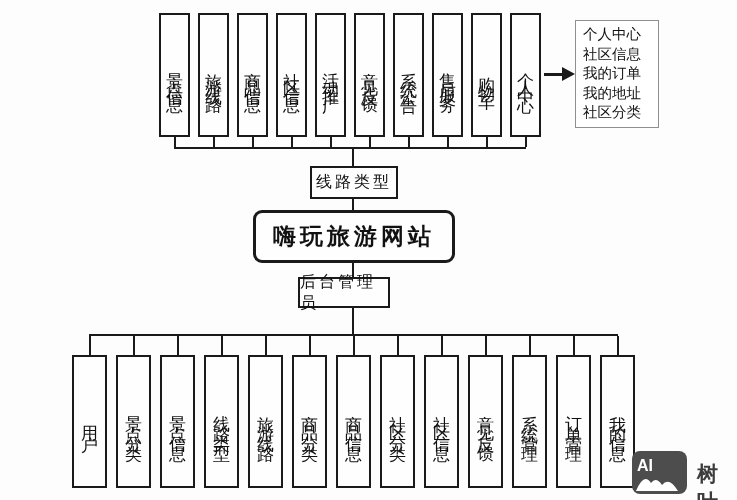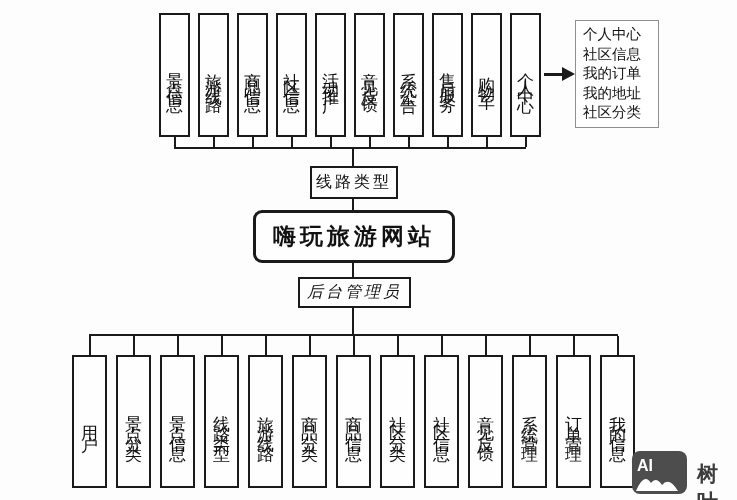--- a/index.html
+++ b/index.html
@@ -36,21 +36,21 @@
     background:#fefefe;display:flex;align-items:center;justify-content:center;
     font-size:16px;letter-spacing:3px;
   }
   #top-bus{left:174px;top:147px;width:352px;height:2px;}
   #stem-top{left:352px;top:147px;width:2px;height:20px;}
   #front-hub{left:310px;top:166px;width:88px;height:33px;}
   #stem-a{left:352px;top:198px;width:2px;height:13px;}
   #root-box{left:253px;top:210px;width:202px;height:53px;border-width:3px;
     font-size:23px;font-weight:bold;letter-spacing:4px;border-radius:9px;}
   #stem-b{left:352px;top:262px;width:2px;height:16px;}
-  #back-hub{left:298px;top:277px;width:113px;height:31px;font-style:italic;}
+  #back-hub{left:298px;top:277px;width:92px;height:31px;}
   #stem-c{left:352px;top:307px;width:2px;height:28px;}
   #bottom-bus{left:89px;top:334px;width:529px;height:2px;}
   #detail-box{
     position:absolute;left:575px;top:20px;width:84px;height:108px;
     box-sizing:border-box;border:1px solid #8f8f8f;background:#fff;
     padding:4px 0 0 7px;font-size:14.5px;line-height:19.5px;
   }
   #arrow-line{left:544px;top:73px;width:22px;height:3px;}
   #arrow-head{
     position:absolute;left:562px;top:67px;width:0;height:0;

